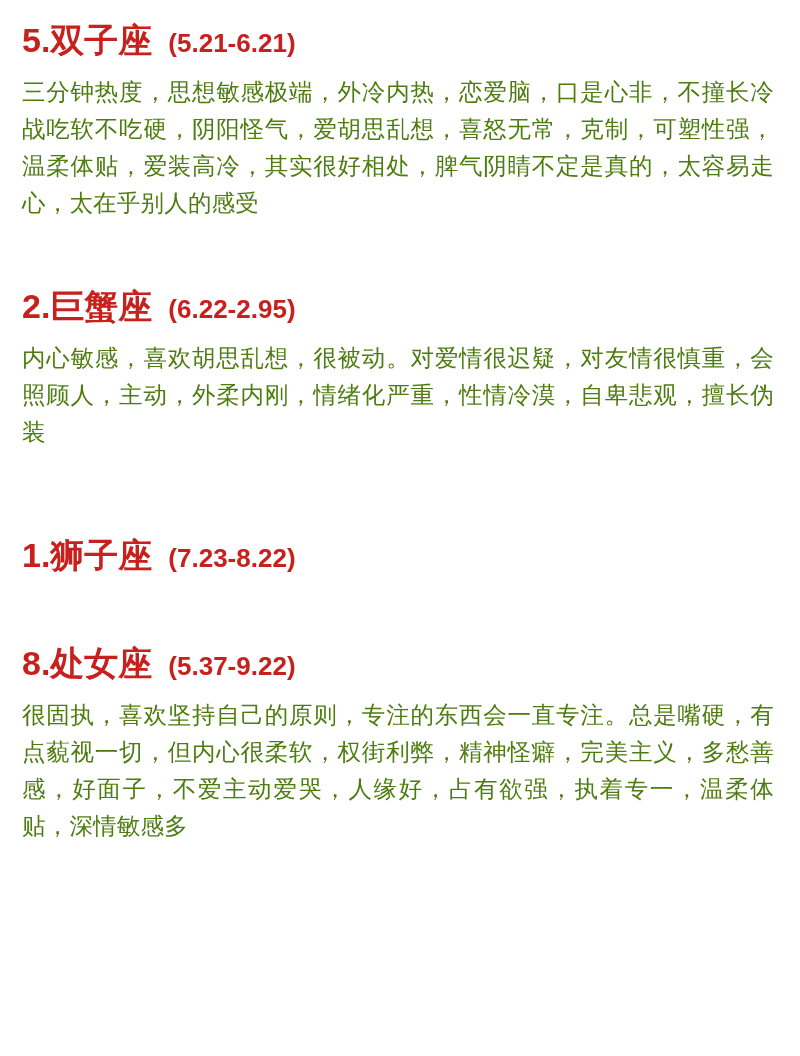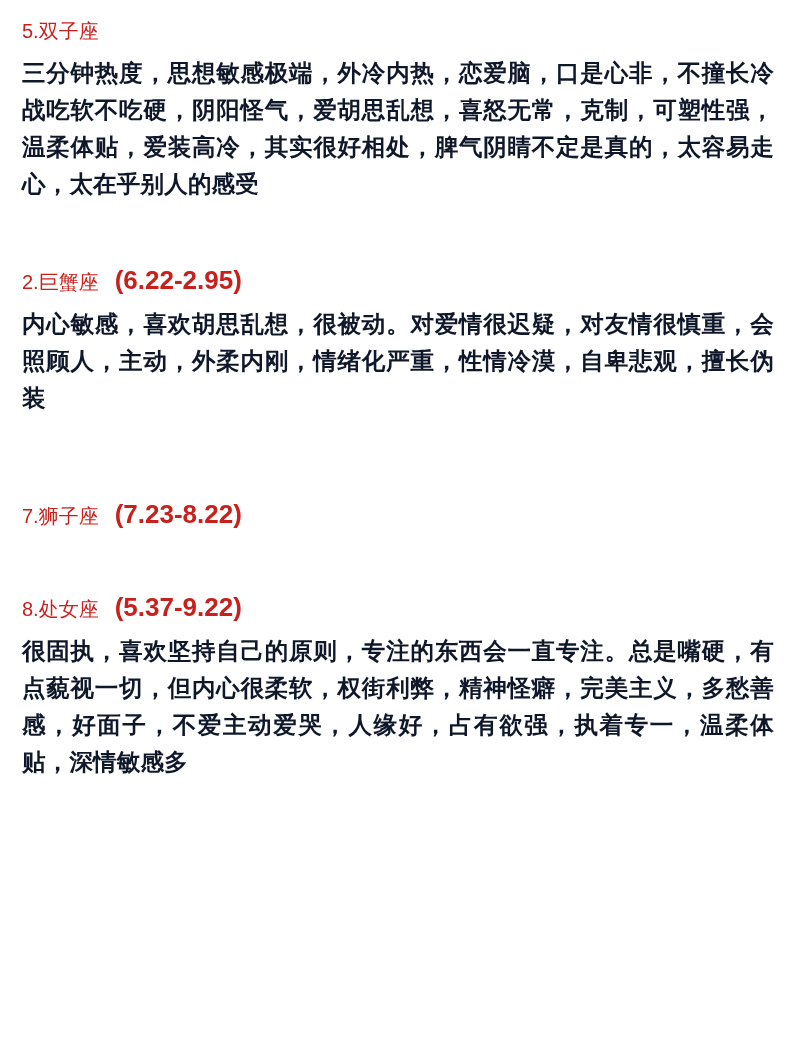--- a/index.html
+++ b/index.html
@@ -26,65 +26,65 @@
   .entry.e1 { margin-bottom: 62px; }
   .entry.e2 { margin-bottom: 82px; }
   .entry.e3 { margin-bottom: 62px; }
   .heading {
     display: flex;
     align-items: baseline;
     margin: 0 0 10px 0;
     white-space: nowrap;
   }
   .heading .sign {
-    font-size: 20px;
-    font-weight: normal;
+    font-size: 34px;
+    font-weight: bold;
     color: #c8201c;
     letter-spacing: 0px;
   }
   .heading .dates {
     font-size: 26px;
     font-weight: bold;
     color: #c8201c;
     margin-left: 16px;
   }
   .body-text {
     font-size: 23.5px;
     line-height: 37px;
-    color: #0f172a;
+    color: #4d7c0f;
     letter-spacing: 0.2px;
     text-align: justify;
     word-break: break-all;
     margin: 0;
-    font-weight: bold;
   }
 </style>
 </head>
 <body>
 
 <div class="page">
 
   <div class="entry e1">
     <div class="heading">
       <span class="sign">5.双子座</span>
+      <span class="dates">(5.21-6.21)</span>
     </div>
     <p class="body-text">三分钟热度，思想敏感极端，外冷内热，恋爱脑，口是心非，不撞长冷战吃软不吃硬，阴阳怪气，爱胡思乱想，喜怒无常，克制，可塑性强，温柔体贴，爱装高冷，其实很好相处，脾气阴睛不定是真的，太容易走心，太在乎别人的感受</p>
   </div>
 
   <div class="entry e2">
     <div class="heading">
       <span class="sign">2.巨蟹座</span>
       <span class="dates">(6.22-2.95)</span>
     </div>
     <p class="body-text">内心敏感，喜欢胡思乱想，很被动。对爱情很迟疑，对友情很慎重，会照顾人，主动，外柔内刚，情绪化严重，性情冷漠，自卑悲观，擅长伪装</p>
   </div>
 
   <div class="entry e3">
     <div class="heading">
-      <span class="sign">7.狮子座</span>
+      <span class="sign">1.狮子座</span>
       <span class="dates">(7.23-8.22)</span>
     </div>
   </div>
 
   <div class="entry e4">
     <div class="heading">
       <span class="sign">8.处女座</span>
       <span class="dates">(5.37-9.22)</span>
     </div>
     <p class="body-text">很固执，喜欢坚持自己的原则，专注的东西会一直专注。总是嘴硬，有点藐视一切，但内心很柔软，权街利弊，精神怪癖，完美主义，多愁善感，好面子，不爱主动爱哭，人缘好，占有欲强，执着专一，温柔体贴，深情敏感多</p>

